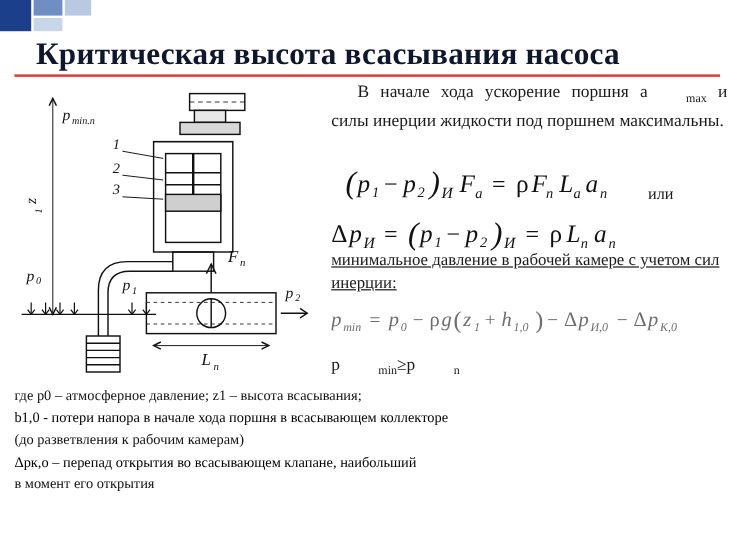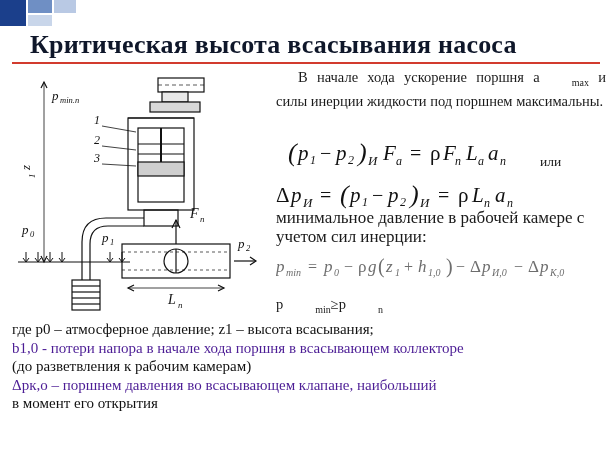--- a/index.html
+++ b/index.html
@@ -88,42 +88,43 @@
 
   .eq { position: absolute; }
   .eq1 { left: 288px; top: 134px; }
   .eq2 { left: 276px; top: 176px; }
   .eq3 { left: 276px; top: 250px; }
 
   .para2 {
     left: 276px;
     top: 208px;
     width: 326px;
-    font-size: 17px;
+    font-size: 14px;
     line-height: 19px;
+    text-decoration: underline;
   }
 
   .pmin {
     left: 276px;
     top: 296px;
     font-size: 14.5px;
   }
 
   
   .legend {
     position: absolute;
     left: 12px;
     top: 320px;
     width: 594px;
-    font-size: 15px;
+    font-size: 12px;
     line-height: 18.5px;
     color: #111111;
   }
   .legend div { white-space: nowrap; }
-  .blue { color: #4c1d95; }
+  .blue { color: #000000; }
 </style>
 </head>
 <body>
 
 <div class="corner">
   <i class="sq-a"></i>
   <i class="sq-b"></i>
   <i class="sq-c"></i>
   <i class="sq-d"></i>
 </div>
@@ -323,15 +324,15 @@
 </div>
 
 <div class="rt pmin">
   <span>p</span><span class="sub">min</span><span>≥</span><span>p</span><span class="sub">n</span>
 </div>
 
 <div class="legend">
   <div>где p0 – атмосферное давление; z1 – высота всасывания;</div>
   <div class="blue">b1,0 - потери напора в начале хода поршня в всасывающем коллекторе</div>
   <div>(до разветвления к рабочим камерам)</div>
-  <div class="blue">Δpк,о – поршнем давления во всасывающем клапане, наибольший</div>
+  <div class="blue">Δpк,о – перепад открытия во всасывающем клапане, наибольший</div>
   <div>в момент его открытия</div>
 </div>
 
 </body></html>

